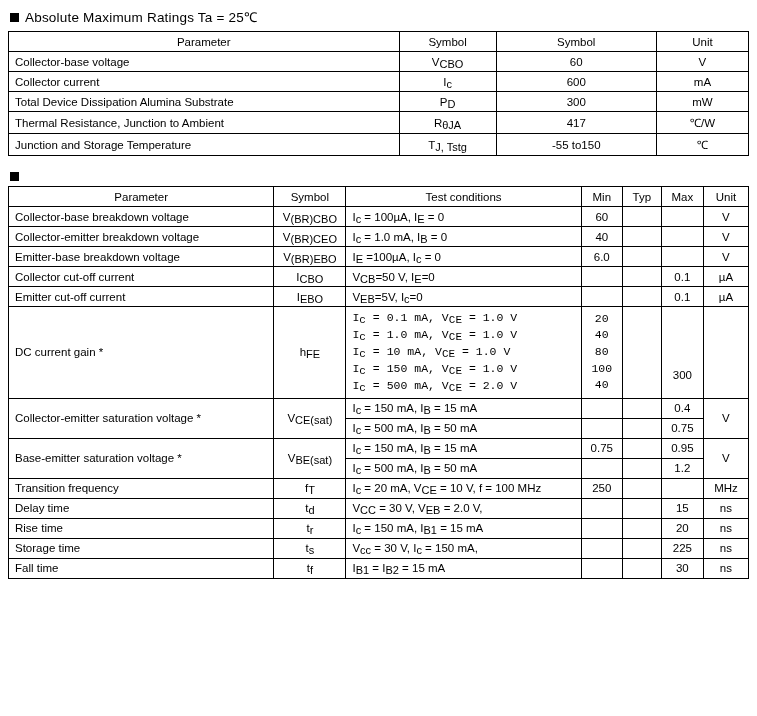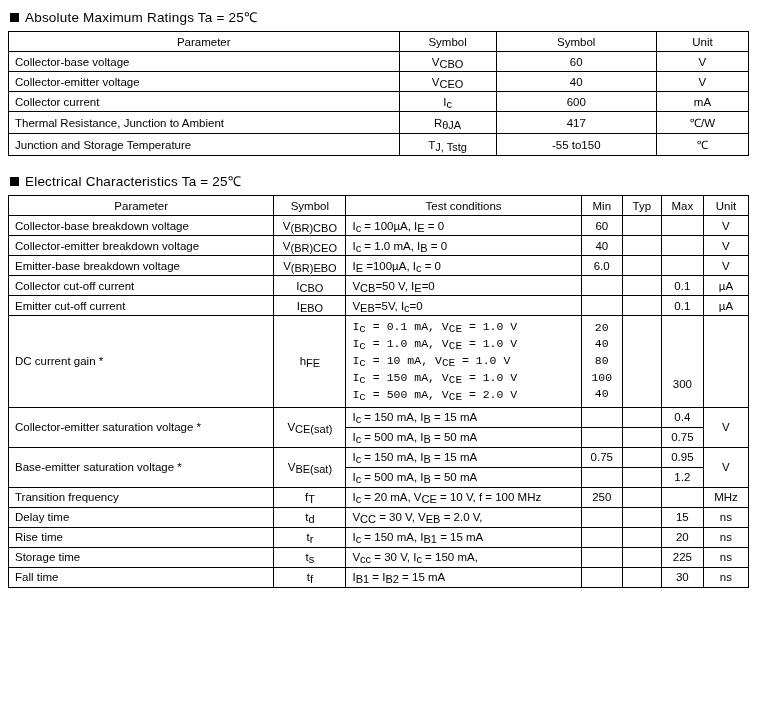--- a/index.html
+++ b/index.html
@@ -88,51 +88,50 @@
           <td class="c">Symbol</td>
           <td class="c">Unit</td>
         </tr>
         <tr class="rowh">
           <td class="l">Collector-base voltage</td>
           <td class="c">V<sub>CBO</sub></td>
           <td class="c">60</td>
           <td class="c">V</td>
         </tr>
         <tr class="rowh">
-          <td class="l">Collector-emitter voltage</td>
-          <td class="c">V<sub>CEO</sub></td>
-          <td class="c">40</td>
-          <td class="c">V</td>
-        </tr>
-        <tr class="rowh">
           <td class="l">Collector current</td>
           <td class="c">I<sub>c</sub></td>
           <td class="c">600</td>
           <td class="c">mA</td>
         </tr>
         <tr class="rowh">
+          <td class="l">Total Device Dissipation Alumina Substrate</td>
+          <td class="c">P<sub>D</sub></td>
+          <td class="c">300</td>
+          <td class="c">mW</td>
+        </tr>
+        <tr class="rowh">
           <td class="l">Thermal Resistance, Junction to  Ambient</td>
           <td class="c">R<sub>θJA</sub></td>
           <td class="c">417</td>
           <td class="c">℃/W</td>
         </tr>
         <tr class="rowh">
           <td class="l">Junction and Storage Temperature</td>
           <td class="c">T<sub>J, Tstg</sub></td>
           <td class="c">-55 to150</td>
           <td class="c">℃</td>
         </tr>
       </tbody>
   </table>
 
   <div class="spacer"></div>
 
   <div class="section-heading">
     <span class="marker"></span>
-    <span>Electrical Characteristics Ta = 25℃</span>
   </div>
 
   <table>
     <colgroup>
       <col style="width:265px">
       <col style="width:72px">
       <col style="width:235px">
       <col style="width:41px">
       <col style="width:39px">
       <col style="width:42px">

